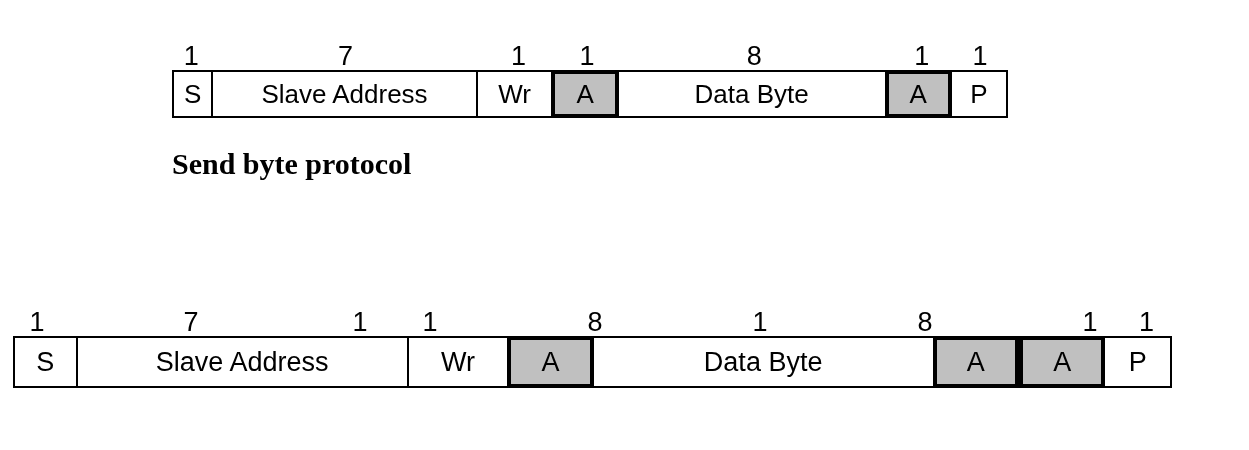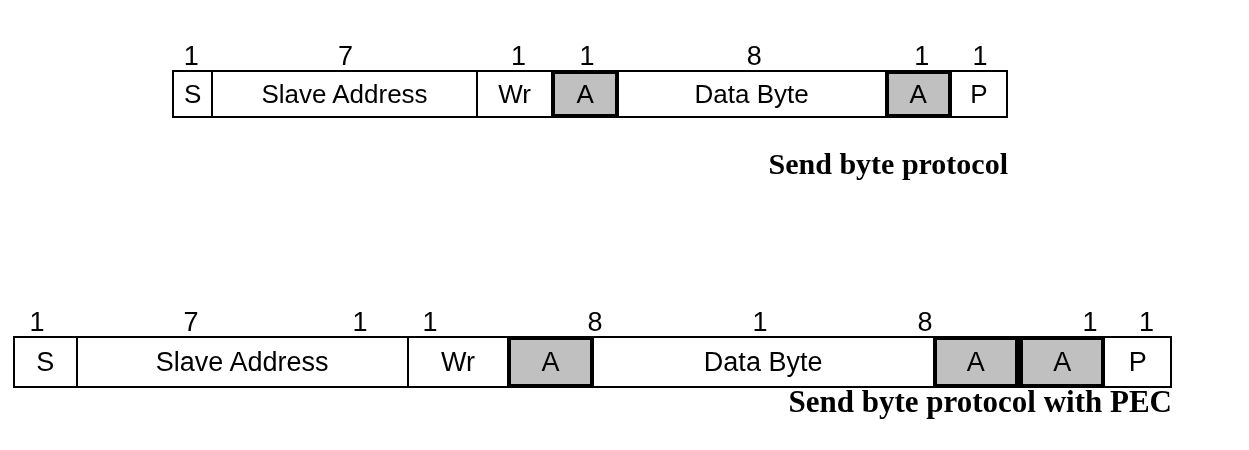--- a/index.html
+++ b/index.html
@@ -67,21 +67,21 @@
     font-family: "Liberation Sans", sans-serif;
     color: #000000;
     line-height: 1;
     box-sizing: border-box;
   }
 
   
   .caption {
     position: absolute;
     width: 100%;
-    text-align: right;
+    text-align: left;
     font-family: "Liberation Serif", serif;
     font-weight: bold;
     color: #000000;
     line-height: 1;
     white-space: nowrap;
   }
 
   
   #diagram-send-byte {
     left: 172px;
@@ -182,14 +182,13 @@
       <div class="cell ack" style="flex: 62 0 0px;">
         <span class="cell-label">A</span>
       </div>
       <div class="cell ack" style="flex: 62 0 0px;">
         <span class="cell-label">A</span>
       </div>
       <div class="cell" style="flex: 51 0 0px;">
         <span class="cell-label">P</span>
       </div>
     </div>
-  <div class="caption">Send byte protocol with PEC</div>
 </div>
 
 </body></html>

